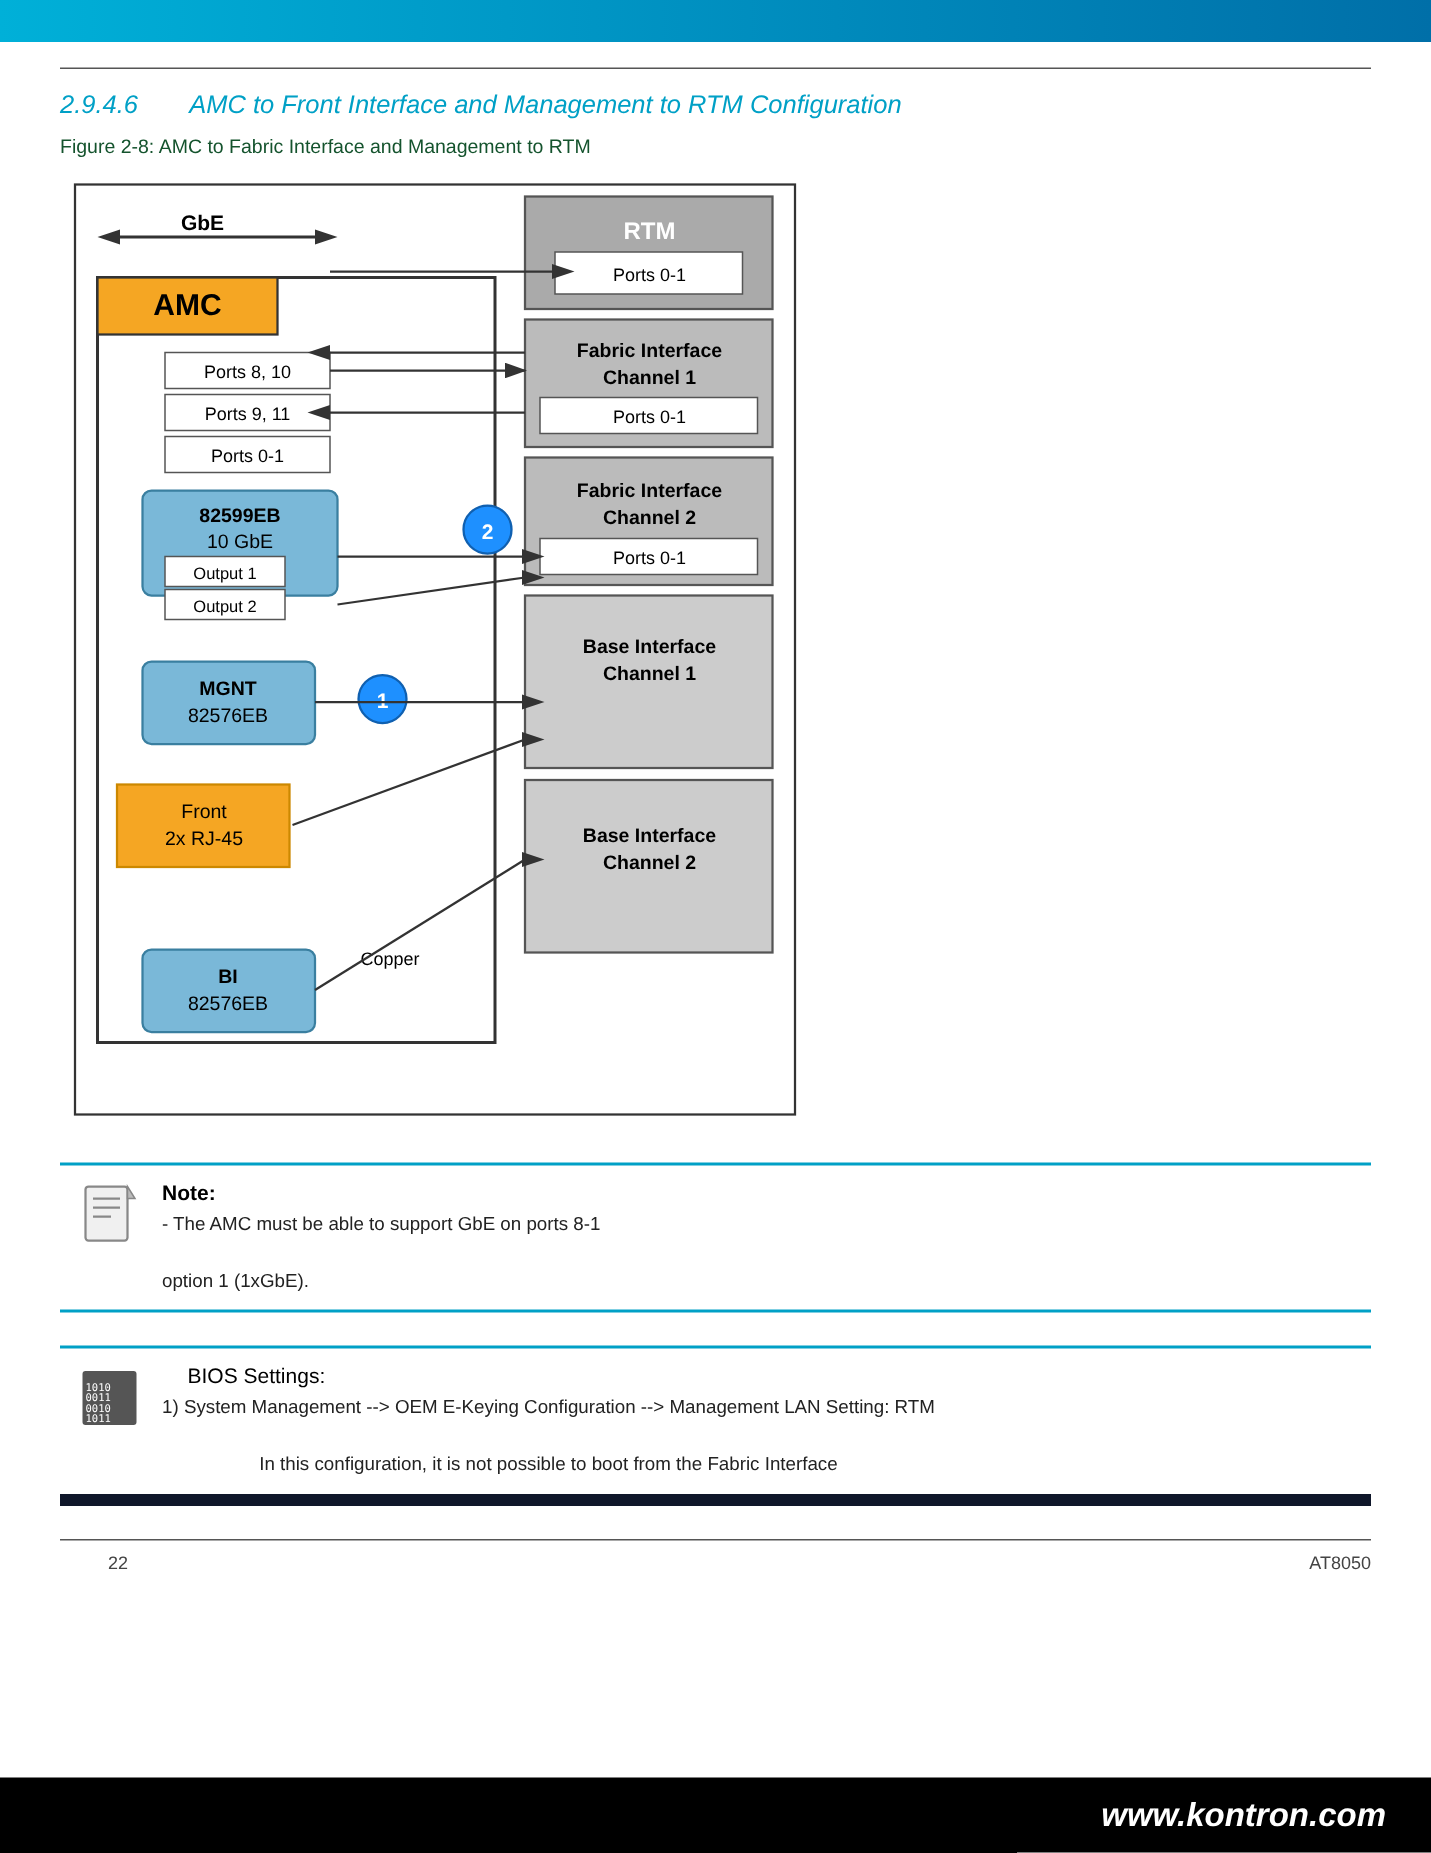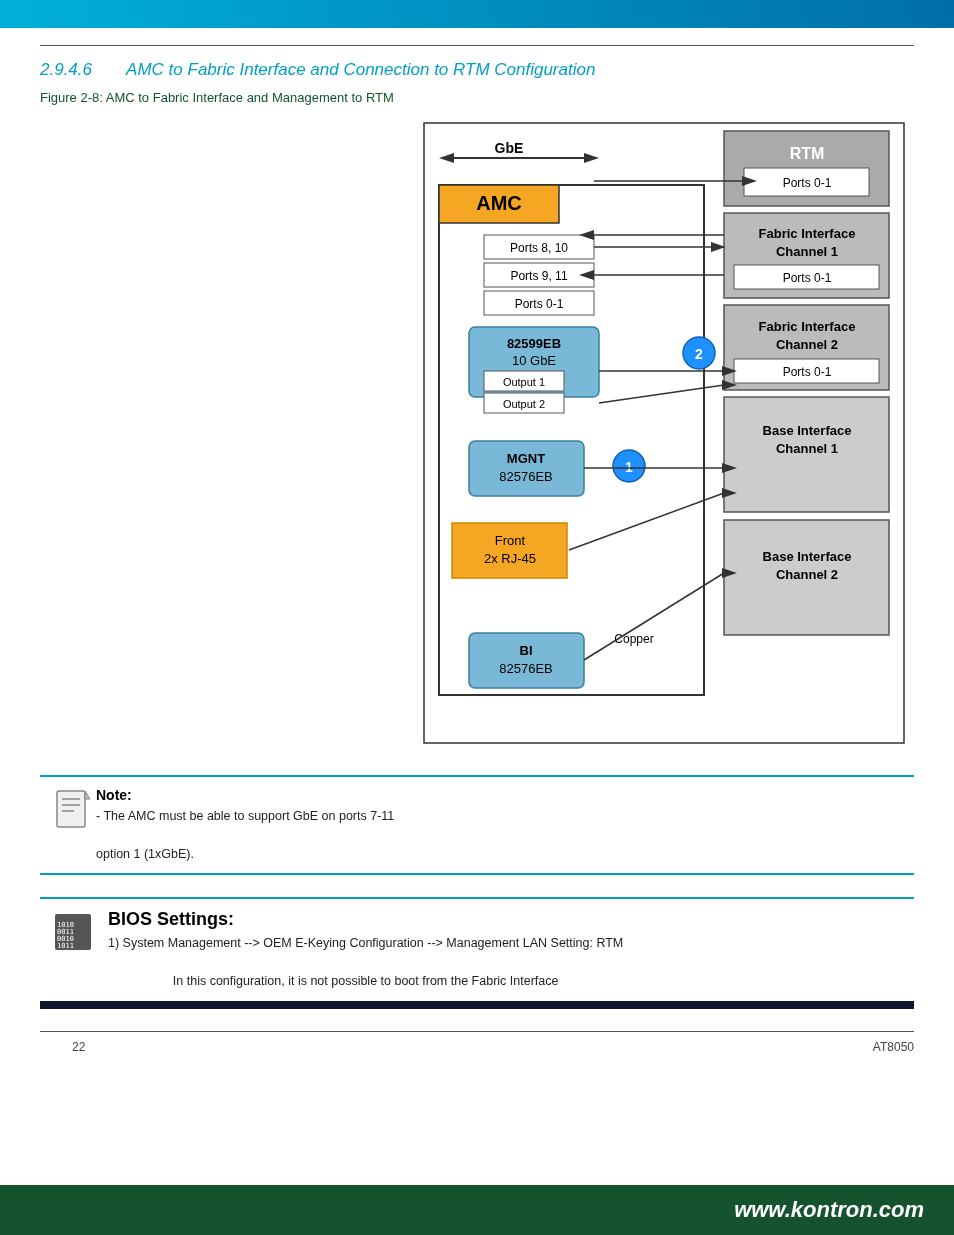--- a/index.html
+++ b/index.html
@@ -17,21 +17,21 @@
       height: 28px;
       background: linear-gradient(to right, #00b0d8, #006fa8);
       position: absolute;
       top: 0; left: 0;
     }
 
     
     .bottom-bar {
       width: 954px;
       height: 50px;
-      background: #14532d;
+      background: #000000;
       position: absolute;
       bottom: 0; left: 0;
       display: flex;
       align-items: center;
       justify-content: flex-end;
       padding-right: 30px;
     }
     .bottom-bar-text {
       color: white;
       font-size: 22px;
@@ -68,37 +68,37 @@
     .figure-caption {
       font-size: 13px;
       margin-bottom: 8px;
       color: #14532d;
     }
 
     
     .diagram-container {
       width: 100%;
       display: flex;
-      justify-content: flex-end;
+      justify-content: flex-start;
       margin-bottom: 22px;
     }
 
     
     .diagram-svg {
       display: block;
     }
 
     
     .note-box {
       border-top: 2px solid #00a0c6;
       border-bottom: 2px solid #00a0c6;
       padding: 10px 12px;
       display: flex;
       align-items: flex-start;
-      gap: 2px;
+      gap: 14px;
       margin-bottom: 22px;
     }
     .note-icon {
       width: 42px;
       height: 42px;
       flex-shrink: 0;
       margin-top: 2px;
     }
     .note-content .note-title {
       font-weight: bold;
@@ -121,23 +121,24 @@
       gap: 14px;
       margin-bottom: 22px;
     }
     .bios-icon {
       width: 42px;
       height: 42px;
       flex-shrink: 0;
       margin-top: 2px;
     }
     .bios-content .bios-title {
-      font-weight: bold;
-      font-size: 18px;
+      font-weight: normal;
+      font-size: 14px;
       margin-bottom: 4px;
+      margin-left: 17px;
     }
     .bios-content .bios-text {
       font-size: 12.5px;
       color: #222;
       line-height: 1.5;
       text-align: center;
     }
 
     
     .bottom-divider {
@@ -158,21 +159,21 @@
 </head>
 <body>
 
 <div class="top-bar"></div>
 
 <div class="content">
   <div class="top-divider"></div>
 
   <div class="section-heading">
     <span class="section-num">2.9.4.6</span>
-    <span>AMC to Fabric Interface and Connection to RTM Configuration</span>
+    <span>AMC to Front Interface and Management to RTM Configuration</span>
   </div>
 
   <div class="figure-caption">Figure 2-8: AMC to Fabric Interface and Management to RTM</div>
 
   <div class="diagram-container">
 
     <svg class="diagram-svg" width="500" height="640" viewBox="0 0 500 640">
 
       <rect x="10" y="10" width="480" height="620" fill="none" stroke="#333" stroke-width="1.5"></rect>
 
@@ -293,21 +294,21 @@
       <rect x="5" y="2" width="28" height="36" rx="2" fill="#f0f0f0" stroke="#888" stroke-width="1.5"></rect>
       <line x1="10" y1="10" x2="28" y2="10" stroke="#888" stroke-width="1.5"></line>
       <line x1="10" y1="16" x2="28" y2="16" stroke="#888" stroke-width="1.5"></line>
       <line x1="10" y1="22" x2="22" y2="22" stroke="#888" stroke-width="1.5"></line>
 
       <path d="M33 2 L38 10 L33 10 Z" fill="#bbb" stroke="#888" stroke-width="1"></path>
     </svg>
     <div class="note-content">
       <div class="note-title">Note:</div>
       <div class="note-text">
-        <span>- The AMC must be able to support GbE on ports 7-11</span><br>
+        <span>- The AMC must be able to support GbE on ports 8-1</span><br>
         <br>
         <span>option 1 (1xGbE).</span>
       </div>
     </div>
   </div>
 
   <div class="bios-box">
 
     <svg class="bios-icon" viewBox="0 0 42 42" fill="none" xmlns="http://www.w3.org/2000/svg">
       <rect x="3" y="3" width="36" height="36" rx="2" fill="#555"></rect>

